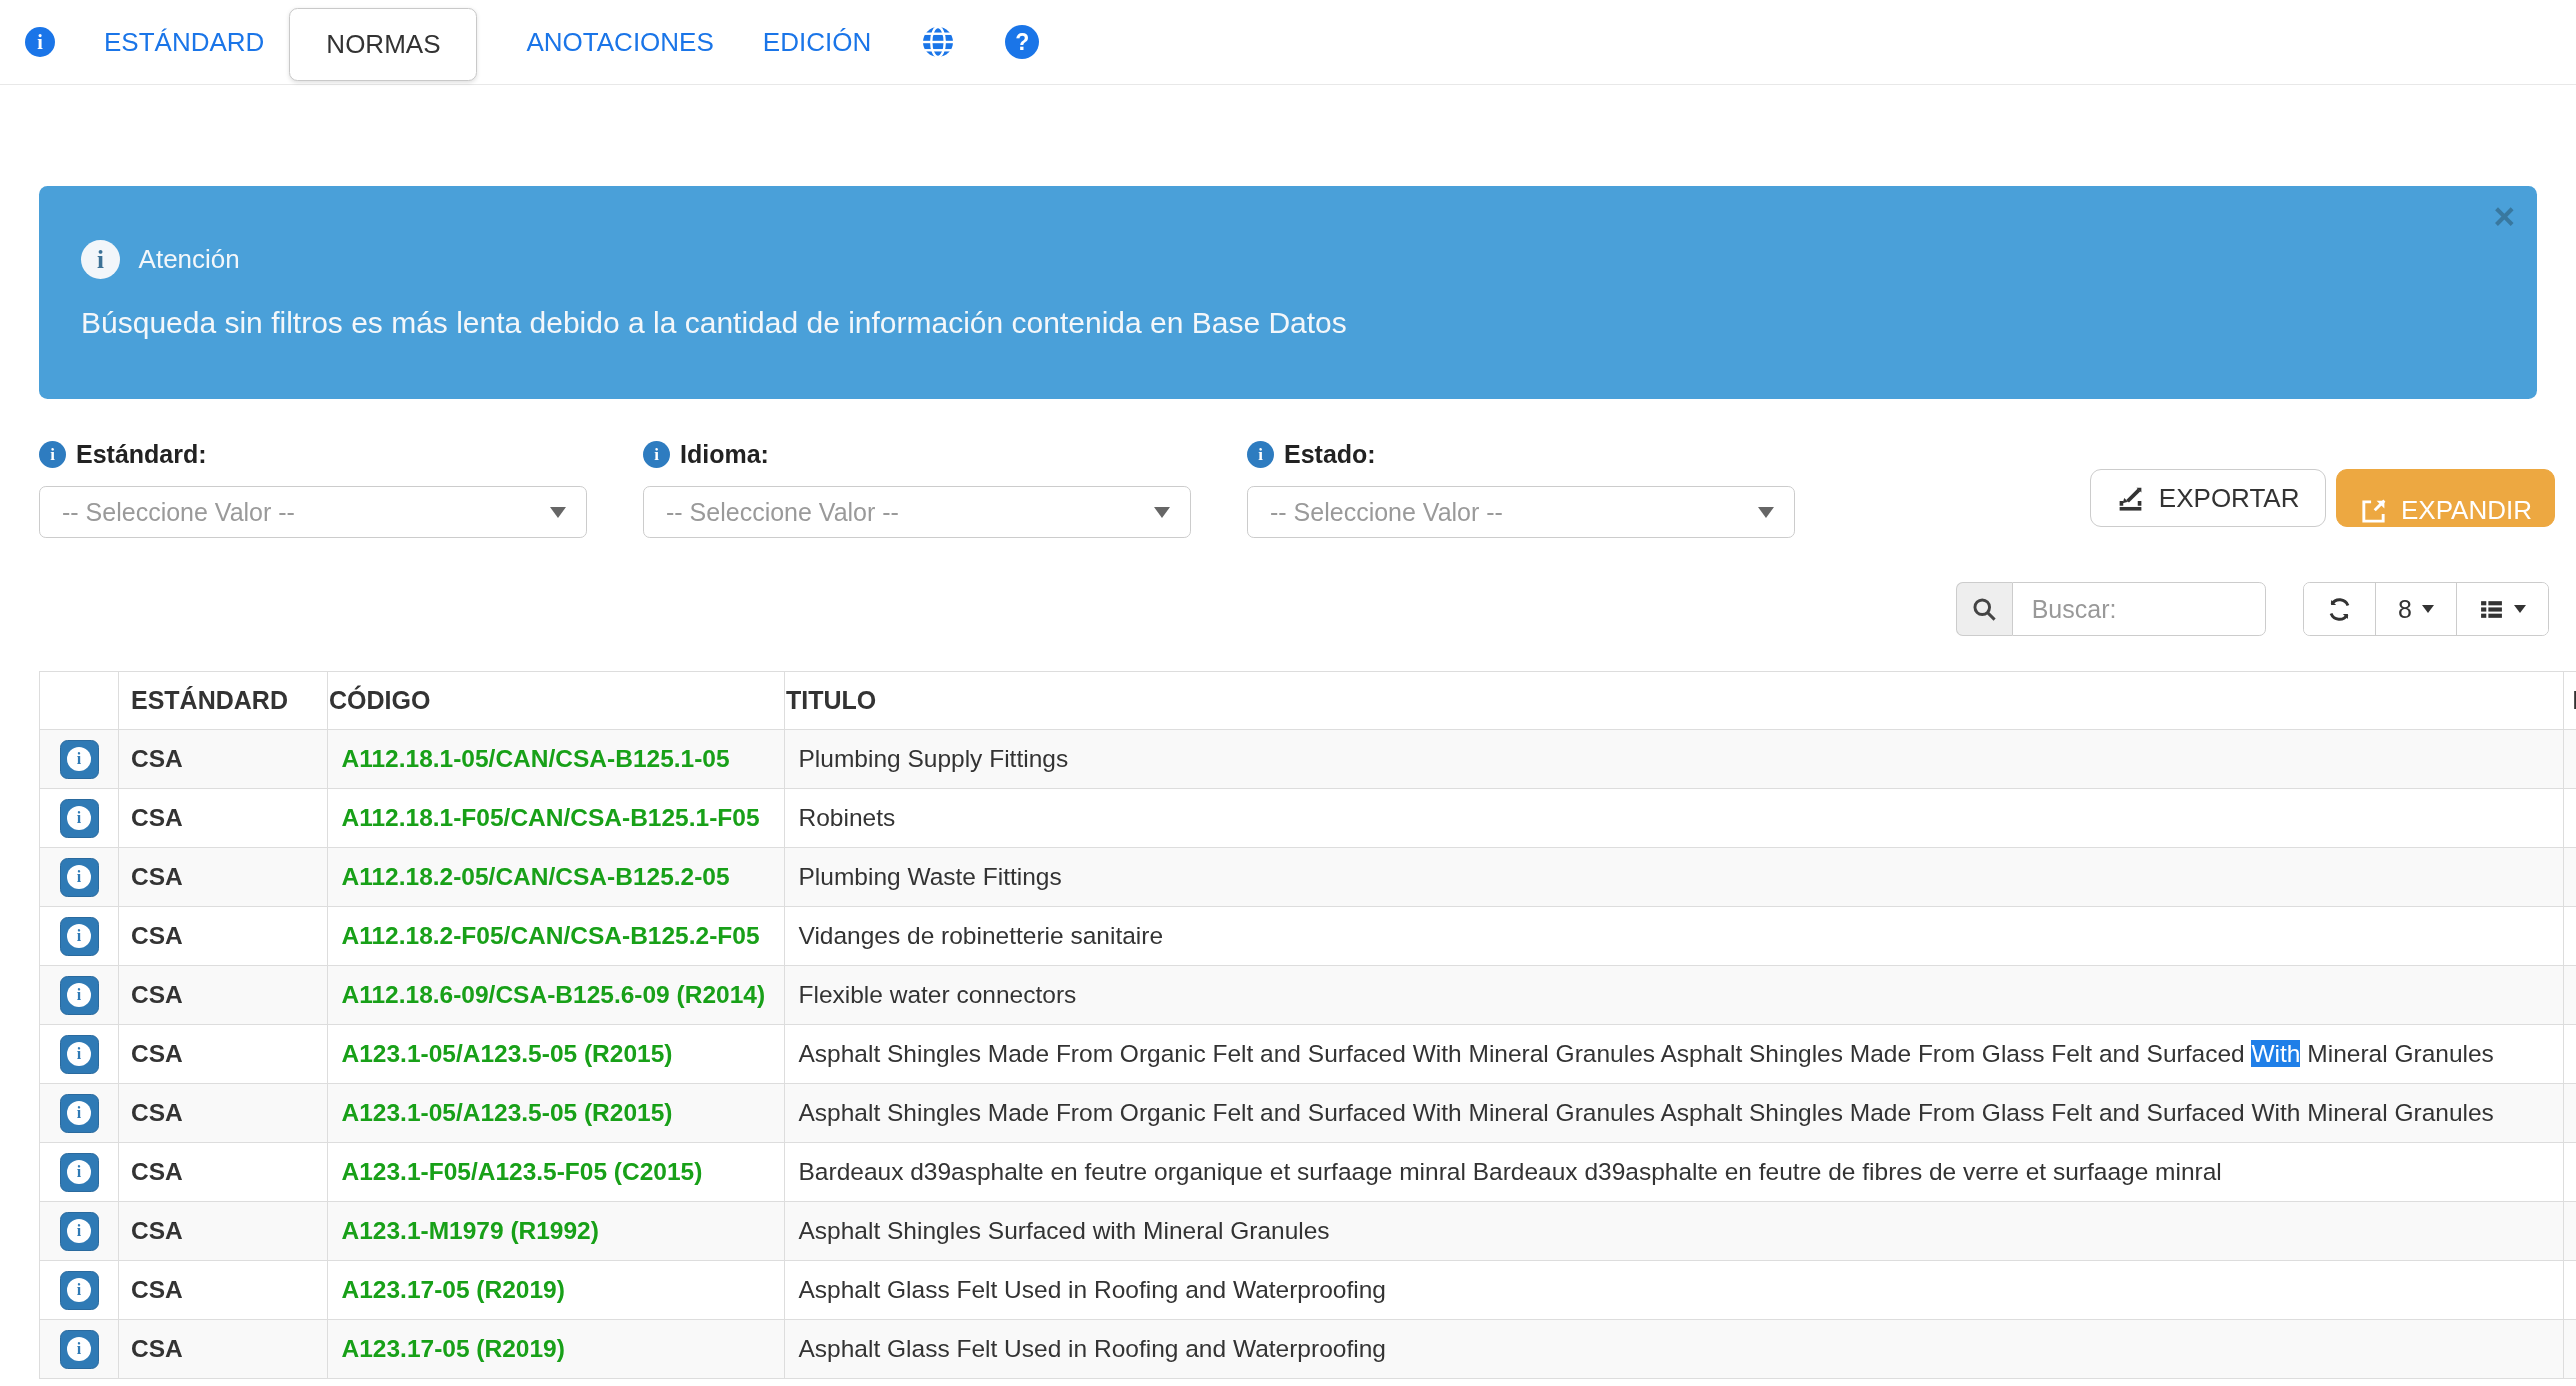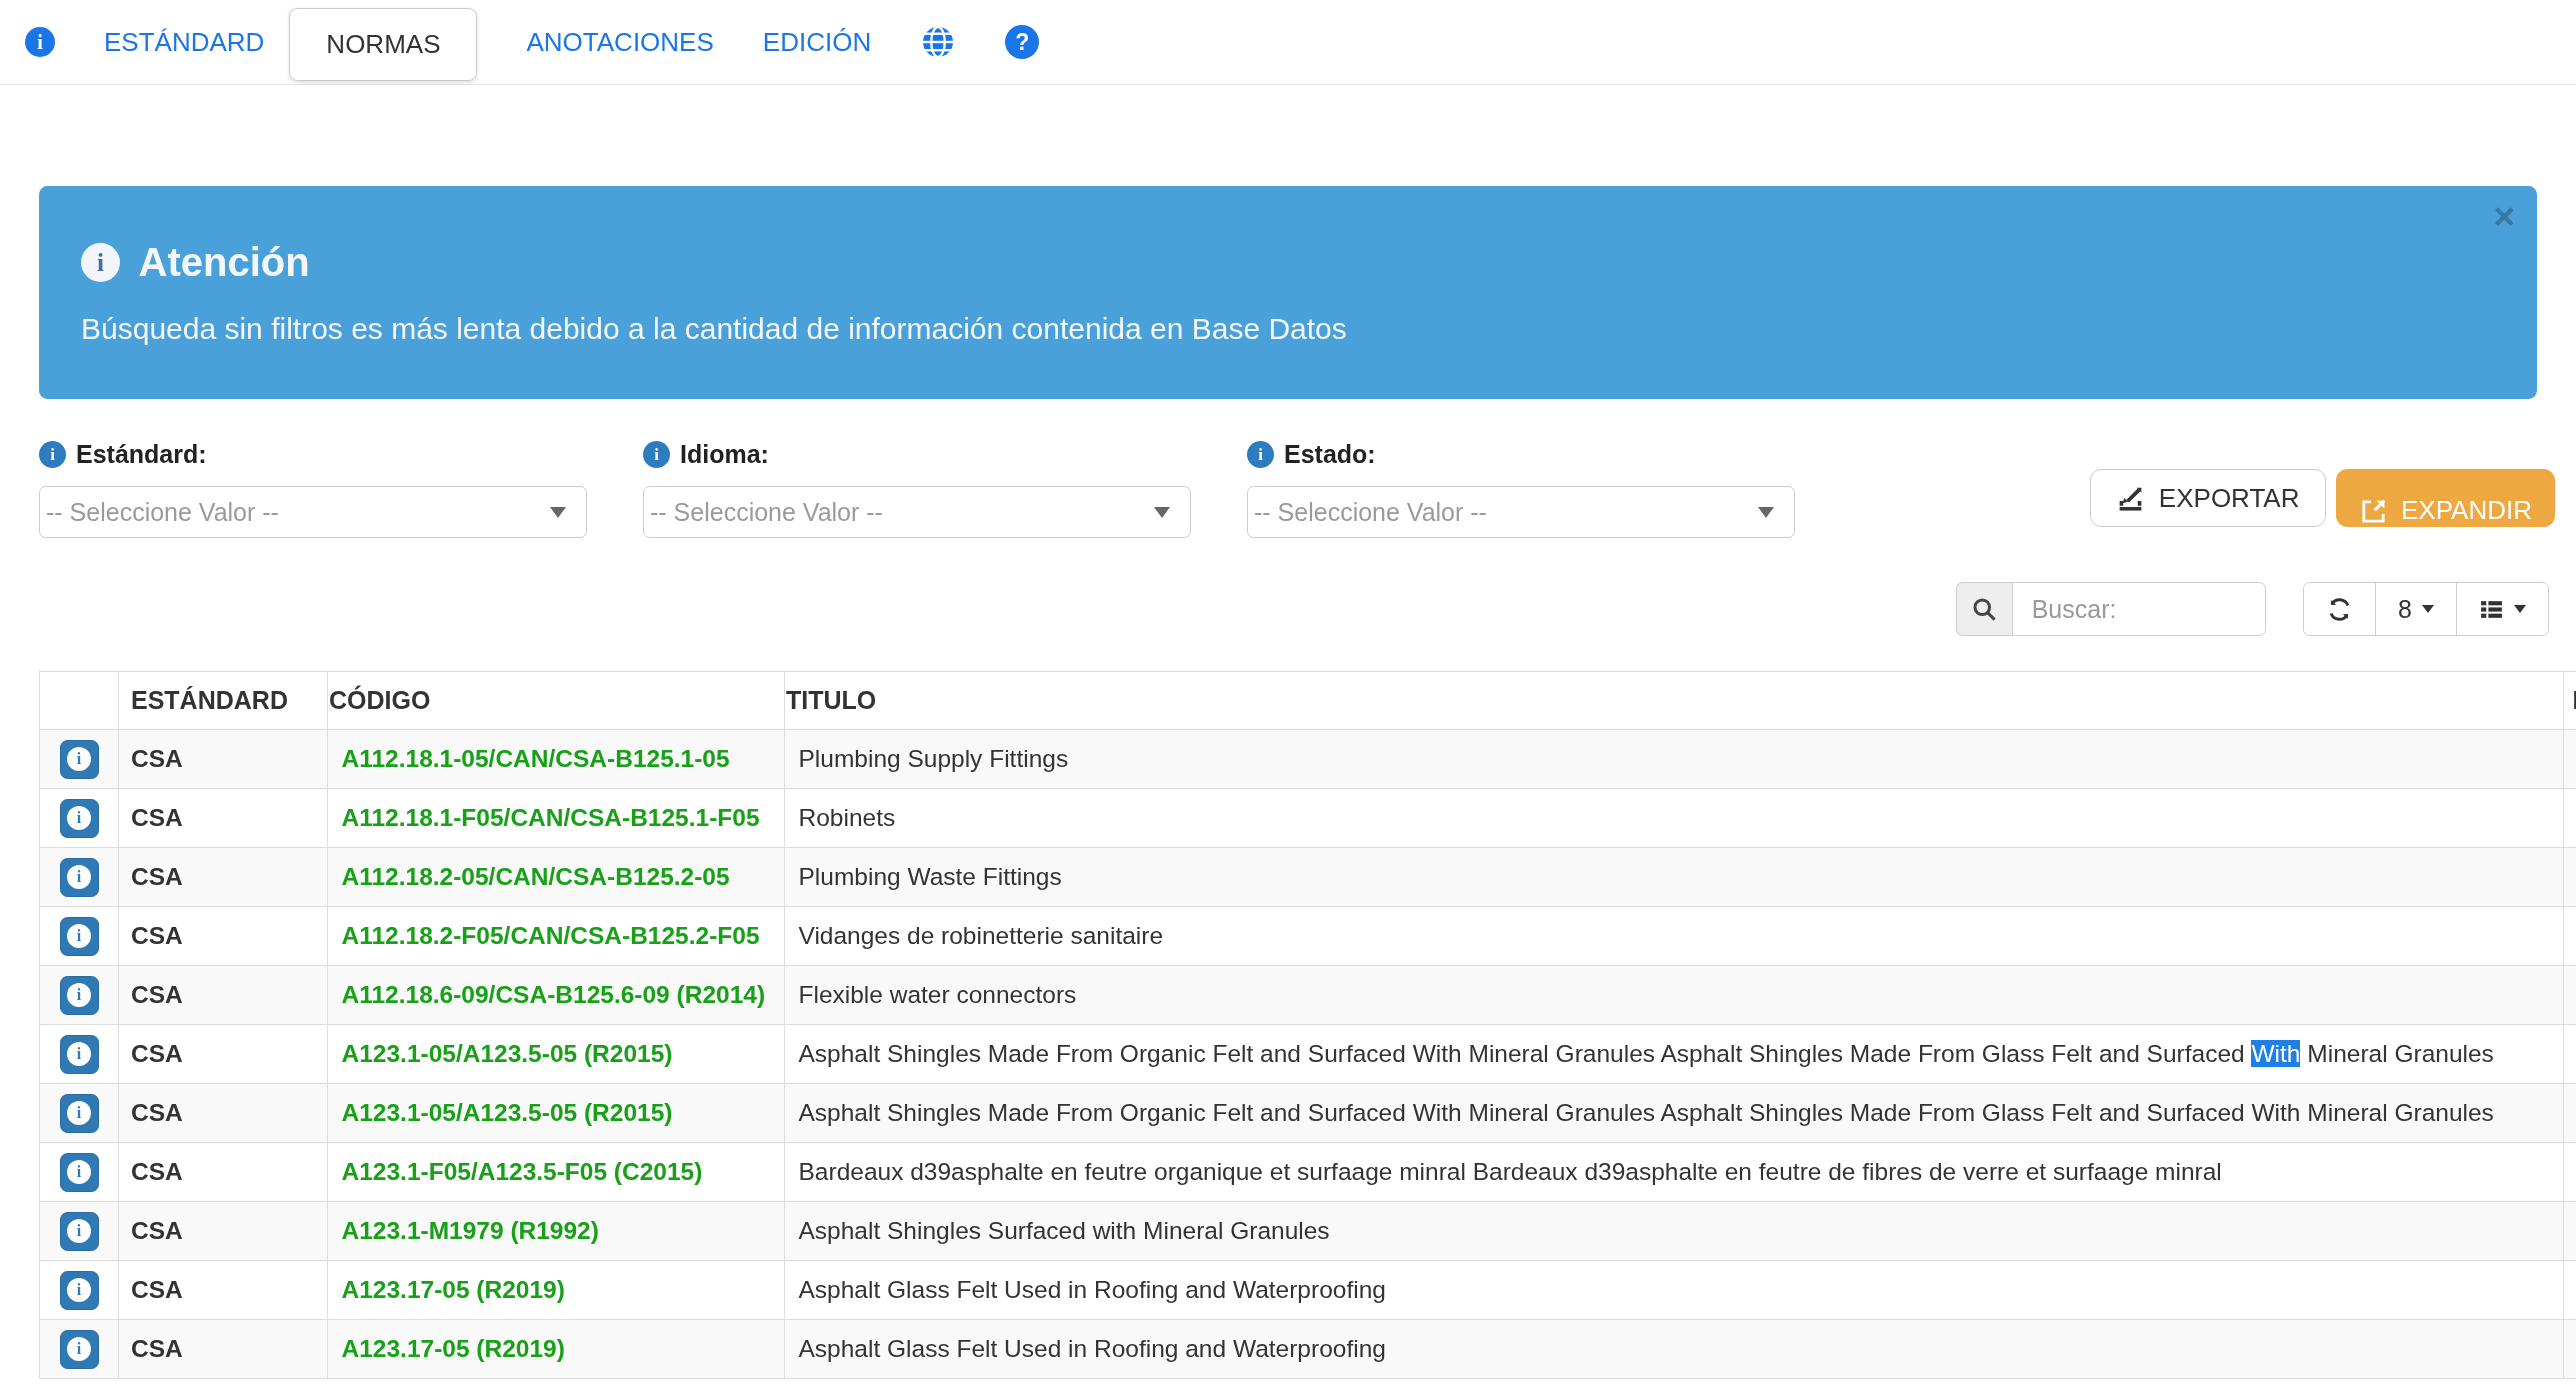--- a/index.html
+++ b/index.html
@@ -28,30 +28,30 @@
   .help-circle{width:34px;height:34px;border-radius:50%;background:var(--blue);color:#fff;
     display:flex;align-items:center;justify-content:center;font-size:23px;font-weight:bold;}
   
   .banner{position:absolute;top:186px;left:39px;right:39px;height:213px;background:var(--banner);
     border-radius:8.5px;box-sizing:border-box;padding:54px 42px 0 42px;}
   .banner-close{position:absolute;top:8.5px;right:18.6px;background:none;border:none;
     color:#39789f;font-size:37px;font-weight:bold;line-height:1;cursor:pointer;padding:3.4px;}
   .banner-title-row{display:flex;align-items:center;gap:18.6px;}
   .banner-info-icon{width:39px;height:39px;border-radius:50%;background:#f2f6fa;color:#3c7196;
     display:flex;align-items:center;justify-content:center;font:bold 25px "Liberation Serif",serif;flex:none;}
-  .banner-title{font-size:40px;font-weight:700;color:#f4f7fa;}
+  .banner-title{font-size:26px;font-weight:400;color:#f4f7fa;}
   .banner-message{margin-top:27px;font-size:30px;color:#f4f7fa;}
   
   .filters{position:absolute;top:440px;left:39px;display:flex;gap:56px;}
   .filter{width:548px;}
   .filter-label-row{display:flex;align-items:center;gap:10px;font-size:25px;font-weight:bold;color:#222;}
   .filter-info-icon{width:27px;height:27px;border-radius:50%;background:#2e7cc0;color:#fff;
     display:flex;align-items:center;justify-content:center;font:bold 17px "Liberation Serif",serif;flex:none;}
   .select{margin-top:17px;height:52px;border:1.7px solid #ccc;border-radius:6.8px;background:#fff;
-    display:flex;align-items:center;padding:0 6px;font-size:25px;color:#9a9a9a;position:relative;cursor:pointer;box-sizing:border-box;}
+    display:flex;align-items:center;padding:0 22px;font-size:25px;color:#9a9a9a;position:relative;cursor:pointer;box-sizing:border-box;}
   .select .caret{position:absolute;right:20px;width:0;height:0;
     border-left:8.5px solid transparent;border-right:8.5px solid transparent;border-top:11px solid #666;}
   
   .actions{position:absolute;top:469px;right:21px;display:flex;gap:10px;}
   .btn{height:58px;border-radius:11px;display:flex;align-items:center;gap:13.5px;font-size:26px;cursor:pointer;box-sizing:border-box;}
   .btn-export{background:#fff;border:0.8px solid #ccc;color:#333;padding:0 25px;}
   .btn-expand{background:var(--orange);border:0.8px solid var(--orange);color:#fff;padding:0 22px;align-items:flex-end;}
   
   .search-row{position:absolute;top:582px;right:27px;display:flex;gap:37px;}
   .search-group{display:flex;height:54px;}

